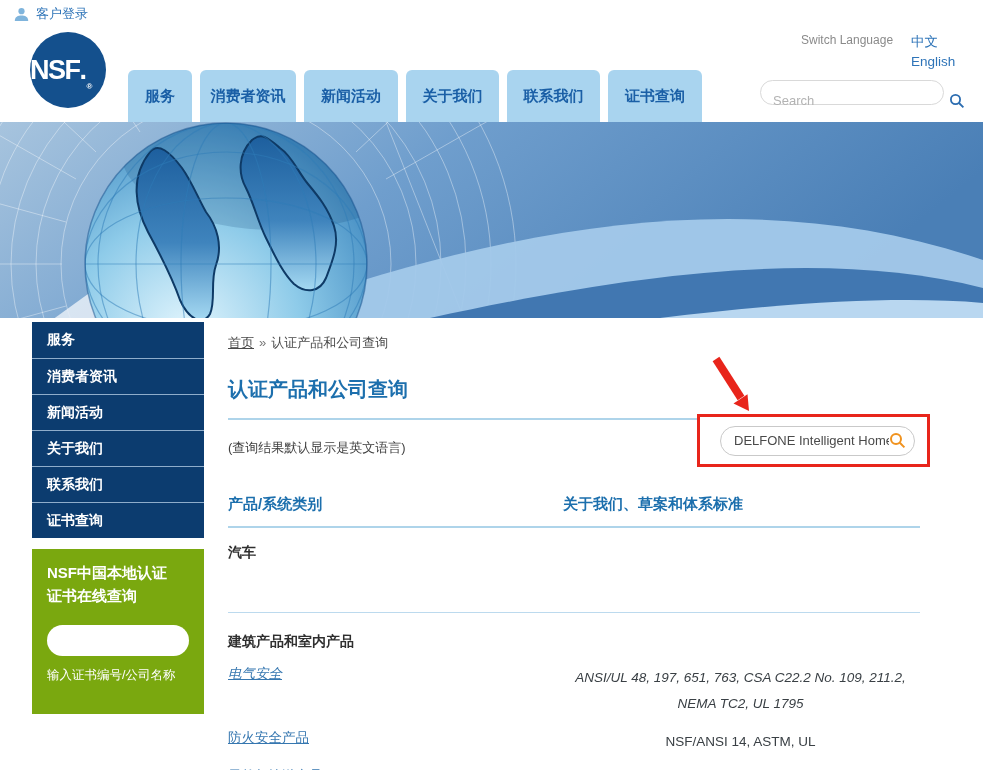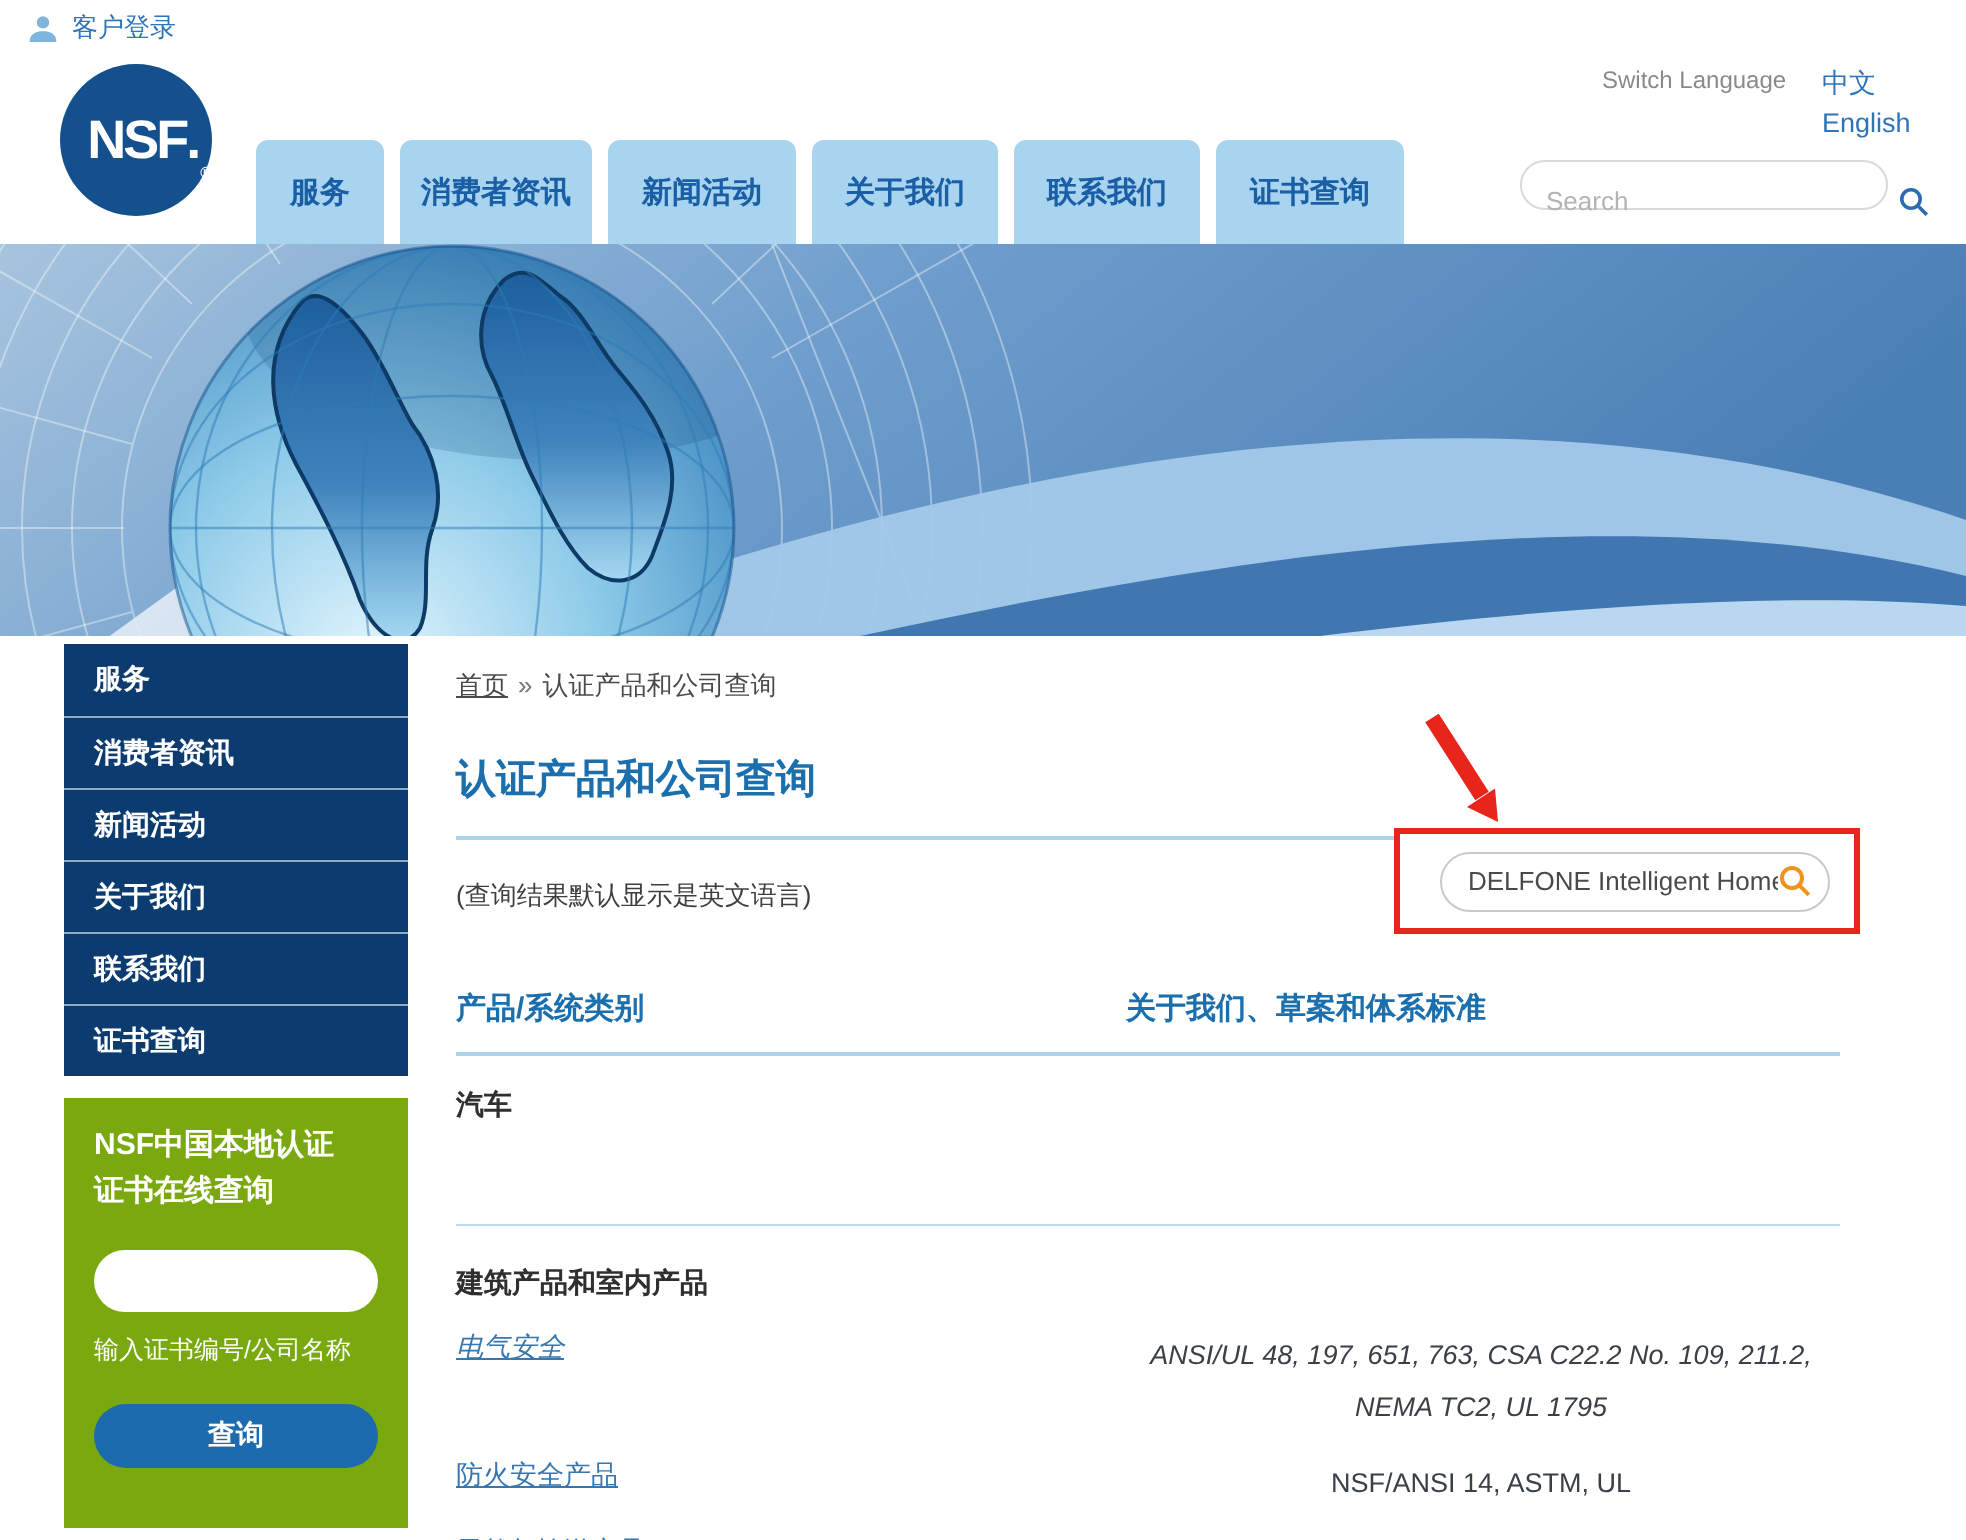--- a/index.html
+++ b/index.html
@@ -8,21 +8,21 @@
     font-family:"Liberation Sans", sans-serif;
     background:#ffffff; position:relative; overflow:hidden;
   }
   .page { position:relative; width:983px; height:770px; background:#fff; }
 
   
   .header { position:absolute; left:0; top:0; width:983px; height:122px; background:#fff; }
   .login { position:absolute; left:14px; top:5px; display:flex; align-items:center; gap:7px;
            color:#2e74b8; font-size:13px; cursor:pointer; }
   .logo { position:absolute; left:30px; top:32px; width:76px; height:76px; border-radius:50%;
-          background:#14508d; color:#fff; display:flex; align-items:center; justify-content:flex-end;
+          background:#14508d; color:#fff; display:flex; align-items:center; justify-content:flex-start;
           font-weight:bold; font-size:27px; letter-spacing:-1.5px; }
   .logo .reg { font-size:8px; align-self:flex-end; margin-bottom:17px; margin-left:1px; letter-spacing:0; }
   .nav { position:absolute; left:128px; top:70px; height:52px; display:flex; gap:8px; }
   .tab { background:#a9d4ef; color:#1a5fa6; font-weight:bold; font-size:15px;
          display:flex; align-items:center; justify-content:center;
          border-radius:6px 6px 0 0; cursor:pointer; }
   .lang-switch { position:absolute; left:801px; top:33px; font-size:12px; color:#8a8a8a; }
   .lang-zh { position:absolute; left:911px; top:33px; font-size:13.5px; color:#2e74b8; cursor:pointer; }
   .lang-en { position:absolute; left:911px; top:54px; font-size:13.5px; color:#2e74b8; cursor:pointer; }
   .top-search { position:absolute; left:760px; top:80px; width:184px; height:25px;
@@ -215,21 +215,20 @@
     <div class="side-item">联系我们</div>
     <div class="side-item">证书查询</div>
 
     <div class="cert-widget">
       <div class="cert-title">
         <div>NSF中国本地认证</div>
         <div>证书在线查询</div>
       </div>
       <input class="cert-input" type="text" value="" style="">
       <div class="cert-hint">输入证书编号/公司名称</div>
-      <button class="cert-btn">查询</button>
     </div>
   </div>
 
   <div class="main">
 
     <div class="breadcrumb">
       <span class="home">首页</span><span class="sep">»</span><span>认证产品和公司查询</span>
     </div>
 
     <div class="page-title">认证产品和公司查询</div>

